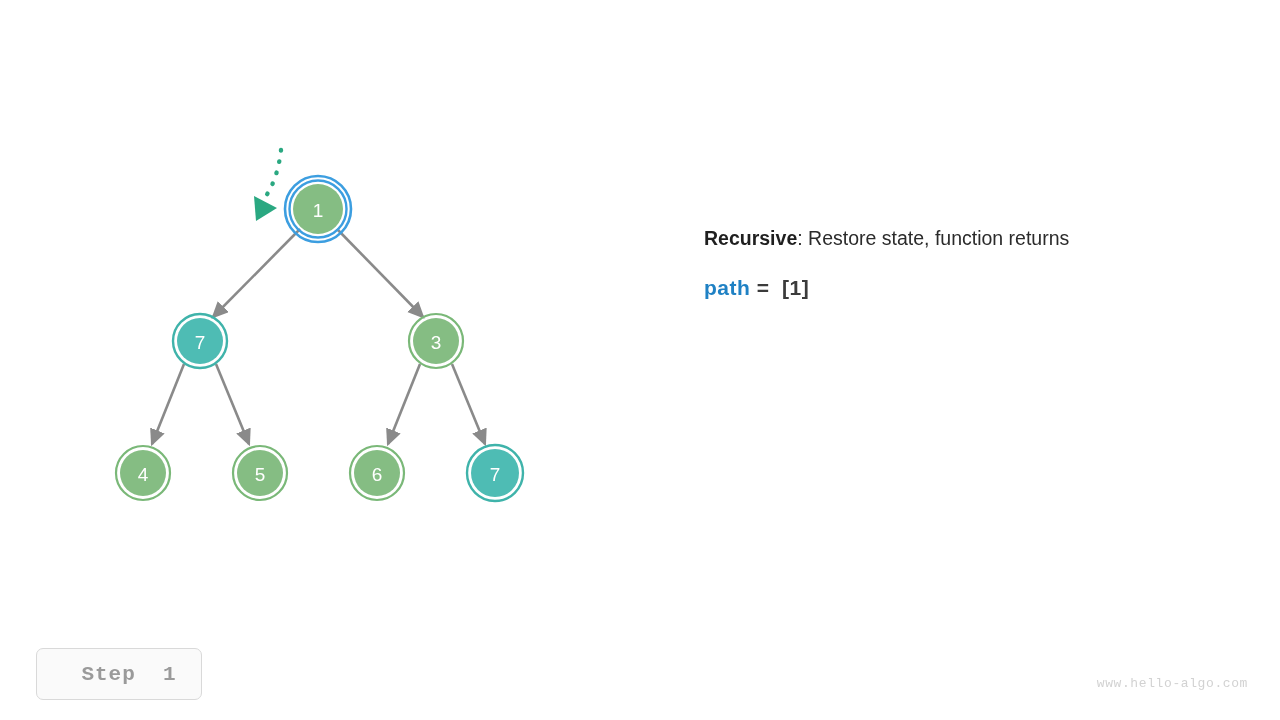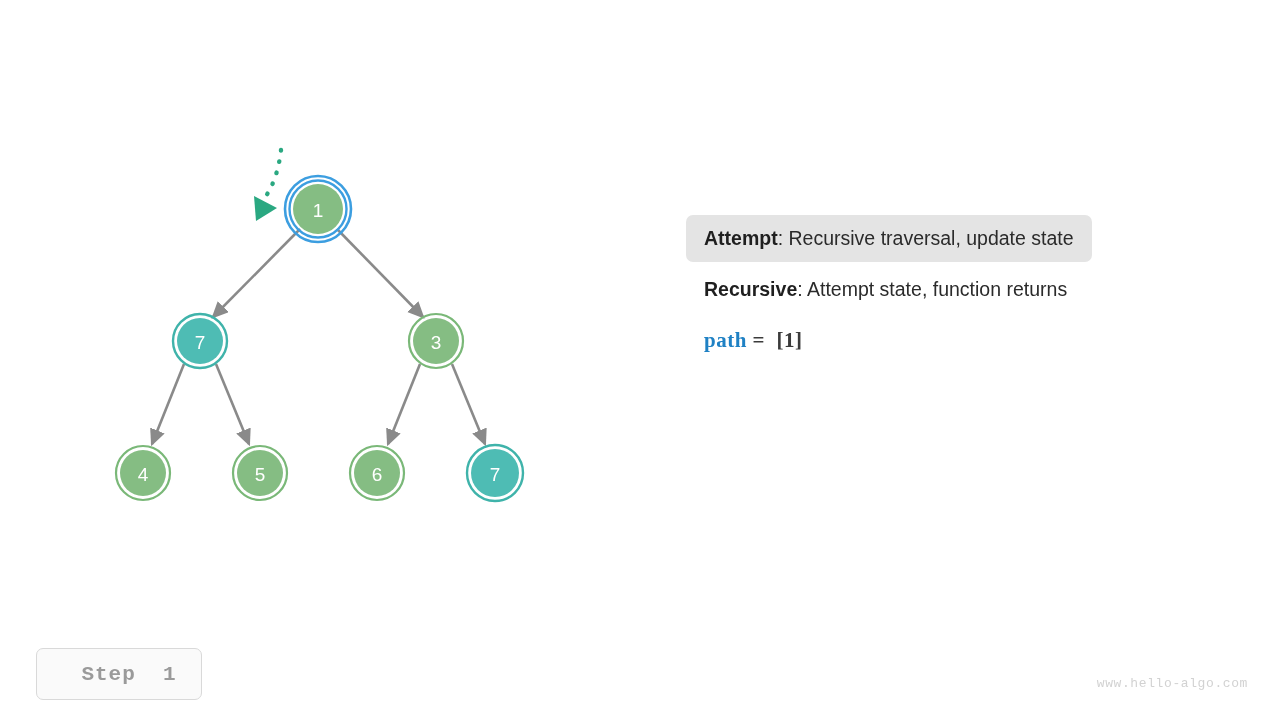--- a/index.html
+++ b/index.html
@@ -63,21 +63,21 @@
   .desc-plain {
     padding: 10px 18px 11px 18px;
     display: inline-block;
   }
   .desc-strong {
     font-weight: bold;
     color: #1f1f1f;
   }
 
   .code-line {
-    font-family: Liberation Serif, serif;
+    font-family: Liberation Sans, sans-serif;
     font-size: 21px;
     font-weight: bold;
     color: #3b3b3b;
     padding-left: 18px;
     letter-spacing: 0.5px;
     white-space: pre;
   }
   .code-line.path-line { margin-top: 14px; }
   .code-line.res-line  { margin-top: 100px; }
   .kw-path { color: #1f81c4; }
@@ -185,26 +185,23 @@
       <g>
         <circle cx="495" cy="473" r="28" fill="none" stroke="#3fb3aa" stroke-width="2.4"></circle>
         <circle cx="495" cy="473" r="24" fill="#4ebcb4"></circle>
         <text class="node-label" x="495" y="474">7</text>
       </g>
     </svg>
   </div>
 
   <div id="info-panel">
 
+
     <div class="desc-row">
-      <span class="desc-line desc-hl"><span class="desc-strong">Attempt</span><span>: </span><span>Recursive traversal, update state</span></span>
-    </div>
-
-    <div class="desc-row">
-      <span class="desc-line desc-plain"><span class="desc-strong">Recursive</span><span>: </span><span>Attempt state, function returns</span></span>
+      <span class="desc-line desc-plain"><span class="desc-strong">Recursive</span><span>: </span><span>Restore state, function returns</span></span>
     </div>
 
     <div class="code-line path-line"><span class="kw-path">path</span><span> =  </span><span>[1]</span></div>
 
   </div>
 
   <div id="step-box">
     <span id="step-label">Step  1</span>
   </div>
 

